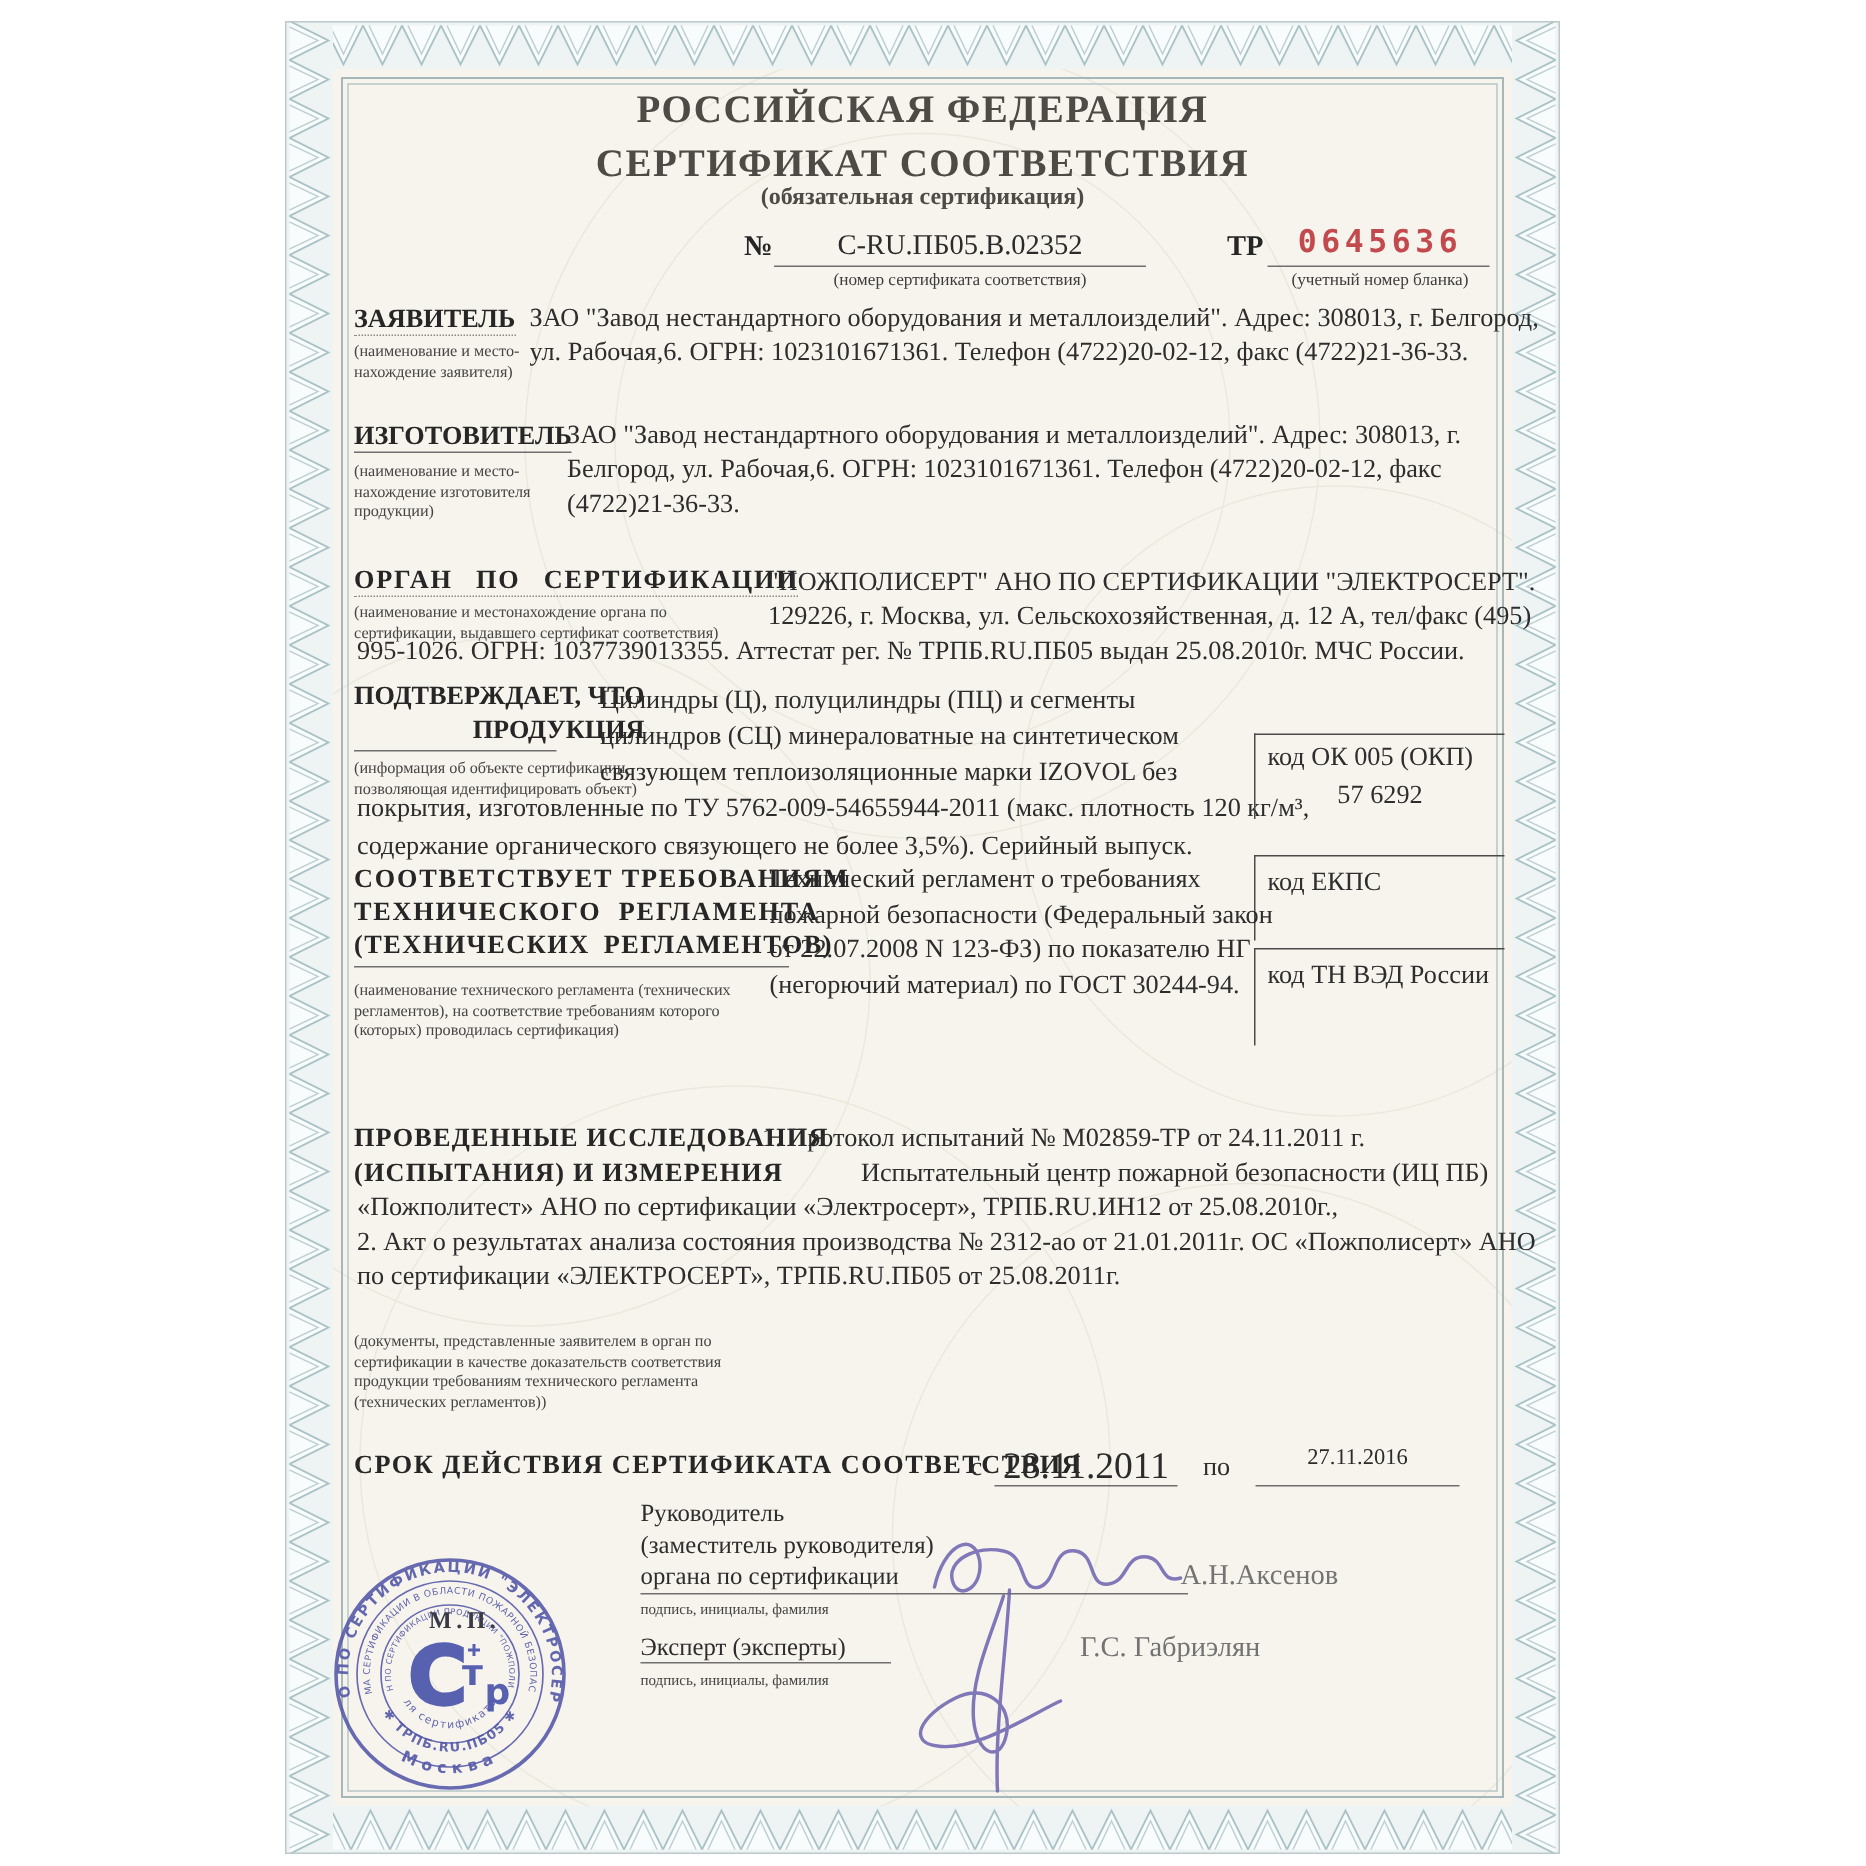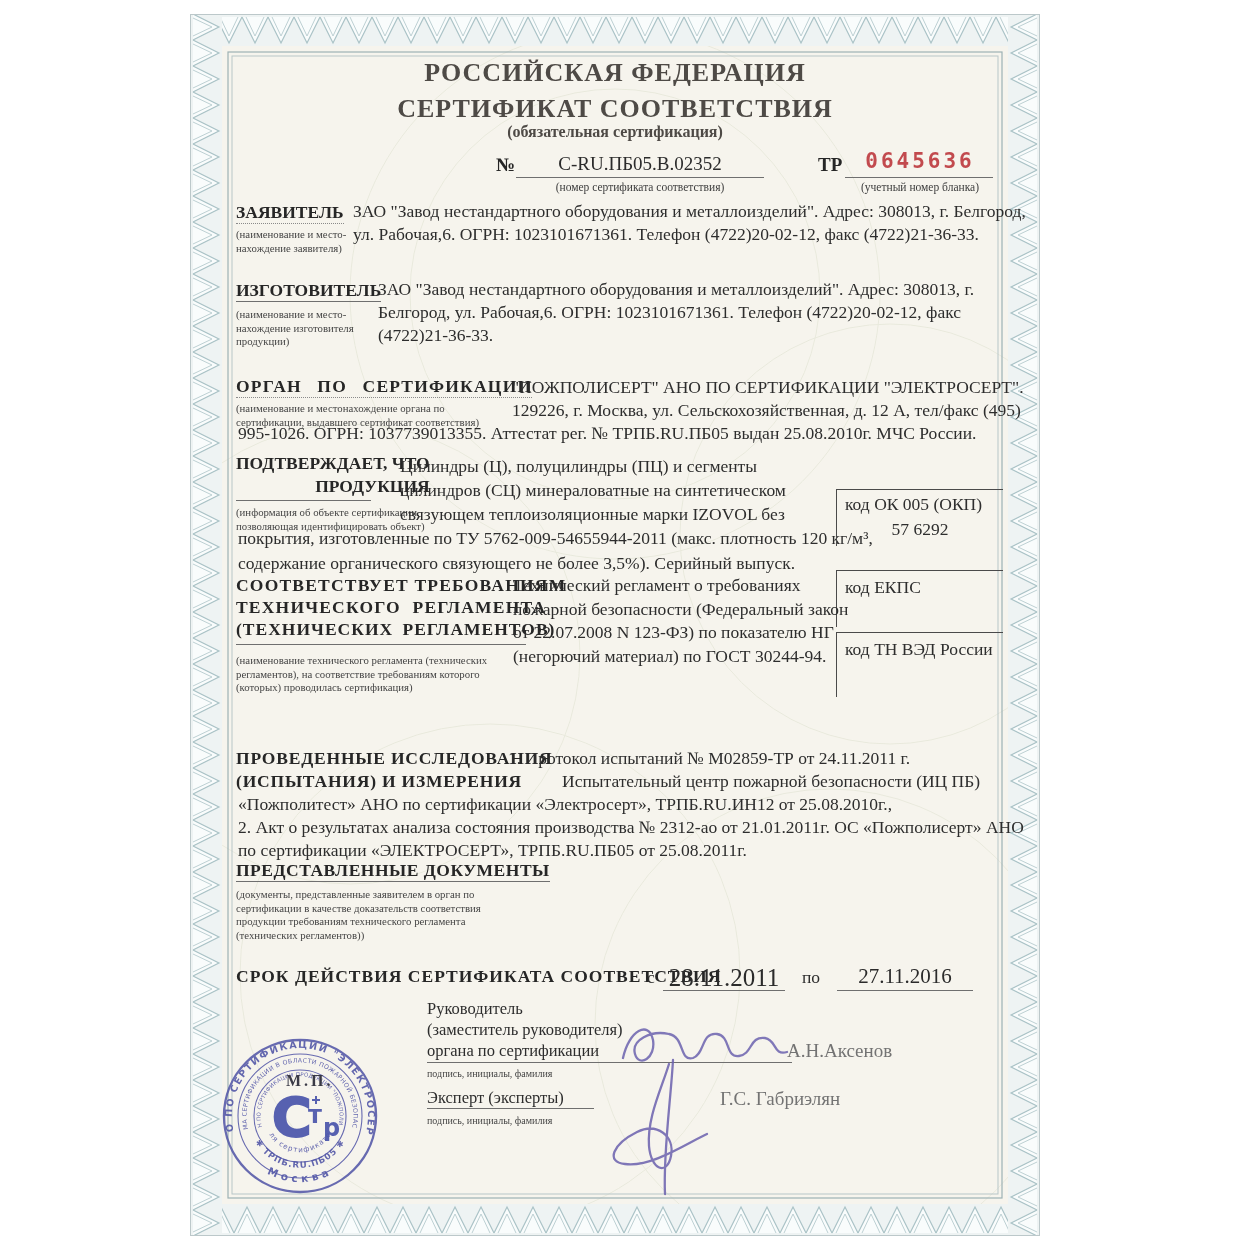--- a/index.html
+++ b/index.html
@@ -151,38 +151,37 @@
       <div>пожарной безопасности (Федеральный закон</div>
       <div>от 22.07.2008 N 123-ФЗ) по показателю НГ</div>
       <div>(негорючий материал) по ГОСТ 30244-94.</div>
     </div>
 
     <div class="a lbl" style="left:46px;top:733px;line-height:23px;">
       <div style="letter-spacing:0.8px;">ПРОВЕДЕННЫЕ ИССЛЕДОВАНИЯ</div>
       <div style="letter-spacing:0.8px;">(ИСПЫТАНИЯ) И ИЗМЕРЕНИЯ</div>
     </div>
     <div class="a bt" style="left:318px;top:733px;">1. Протокол испытаний № М02859-ТР от 24.11.2011 г.</div>
-    <div class="a bt" style="left:372px;top:756px;">Испытательный центр пожарной безопасности (ИЦ ПБ)</div>
+    <div class="a bt" style="left:384px;top:756px;">Испытательный центр пожарной безопасности (ИЦ ПБ)</div>
     <div class="a bt" style="left:48px;top:779px;">«Пожполитест» АНО по сертификации «Электросерт», ТРПБ.RU.ИН12 от 25.08.2010г.,</div>
     <div class="a bt" style="left:48px;top:802px;">2. Акт о результатах анализа состояния производства № 2312-ао от 21.01.2011г. ОС «Пожполисерт» АНО</div>
     <div class="a bt" style="left:48px;top:825px;">по сертификации «ЭЛЕКТРОСЕРТ», ТРПБ.RU.ПБ05 от 25.08.2011г.</div>
 
-    <div class="a lbl uline" style="left:46px;top:846px;letter-spacing:0.5px;">ПРЕДСТАВЛЕННЫЕ ДОКУМЕНТЫ</div>
     <div class="a sub" style="left:46px;top:874px;">
       <div>(документы, представленные заявителем в орган по</div>
       <div>сертификации в качестве доказательств соответствия</div>
       <div>продукции требованиям технического регламента</div>
       <div>(технических регламентов))</div>
     </div>
 
     <div class="a lbl" style="left:46px;top:952px;letter-spacing:1px;">СРОК ДЕЙСТВИЯ СЕРТИФИКАТА СООТВЕТСТВИЯ</div>
     <div class="a bt" style="left:457px;top:952px;">с</div>
     <div class="a uline" style="left:473px;top:950px;width:122px;text-align:center;font-size:25px;color:#2b2b2b;white-space:nowrap;height:26px;">28.11.2011</div>
     <div class="a bt" style="left:612px;top:952px;">по</div>
-    <div class="a uline" style="left:647px;top:950px;width:136px;text-align:center;font-size:21px;color:#2b2b2b;white-space:nowrap;height:26px;">27.11.2016</div>
+    <div class="a uline" style="left:647px;top:950px;width:136px;text-align:center;font-size:15px;color:#2b2b2b;white-space:nowrap;height:26px;">27.11.2016</div>
 
     <div class="a" style="left:237px;top:984px;font-size:16.5px;color:#2d2d2d;line-height:21px;white-space:nowrap;">
       <div>Руководитель</div>
       <div>(заместитель руководителя)</div>
       <div>органа  по  сертификации</div>
     </div>
     <div class="a uline" style="left:237px;top:1048px;width:365px;height:0;"></div>
     <div class="a sub" style="left:237px;top:1053px;font-size:10px;">подпись, инициалы, фамилия</div>
     <svg class="a" style="left:425px;top:992px;" width="180" height="70" viewBox="0 0 180 70">
       <path d="M8 52 C14 24 34 14 38 34 C41 52 24 62 20 48 C16 34 36 24 54 28 C70 31 64 56 78 52 C90 48 86 26 102 28 C116 30 110 52 124 50 C138 48 134 30 150 32 C162 34 158 50 172 46" fill="none" stroke="#6b61ae" stroke-width="2.3" stroke-linecap="round" opacity="0.85"></path>

